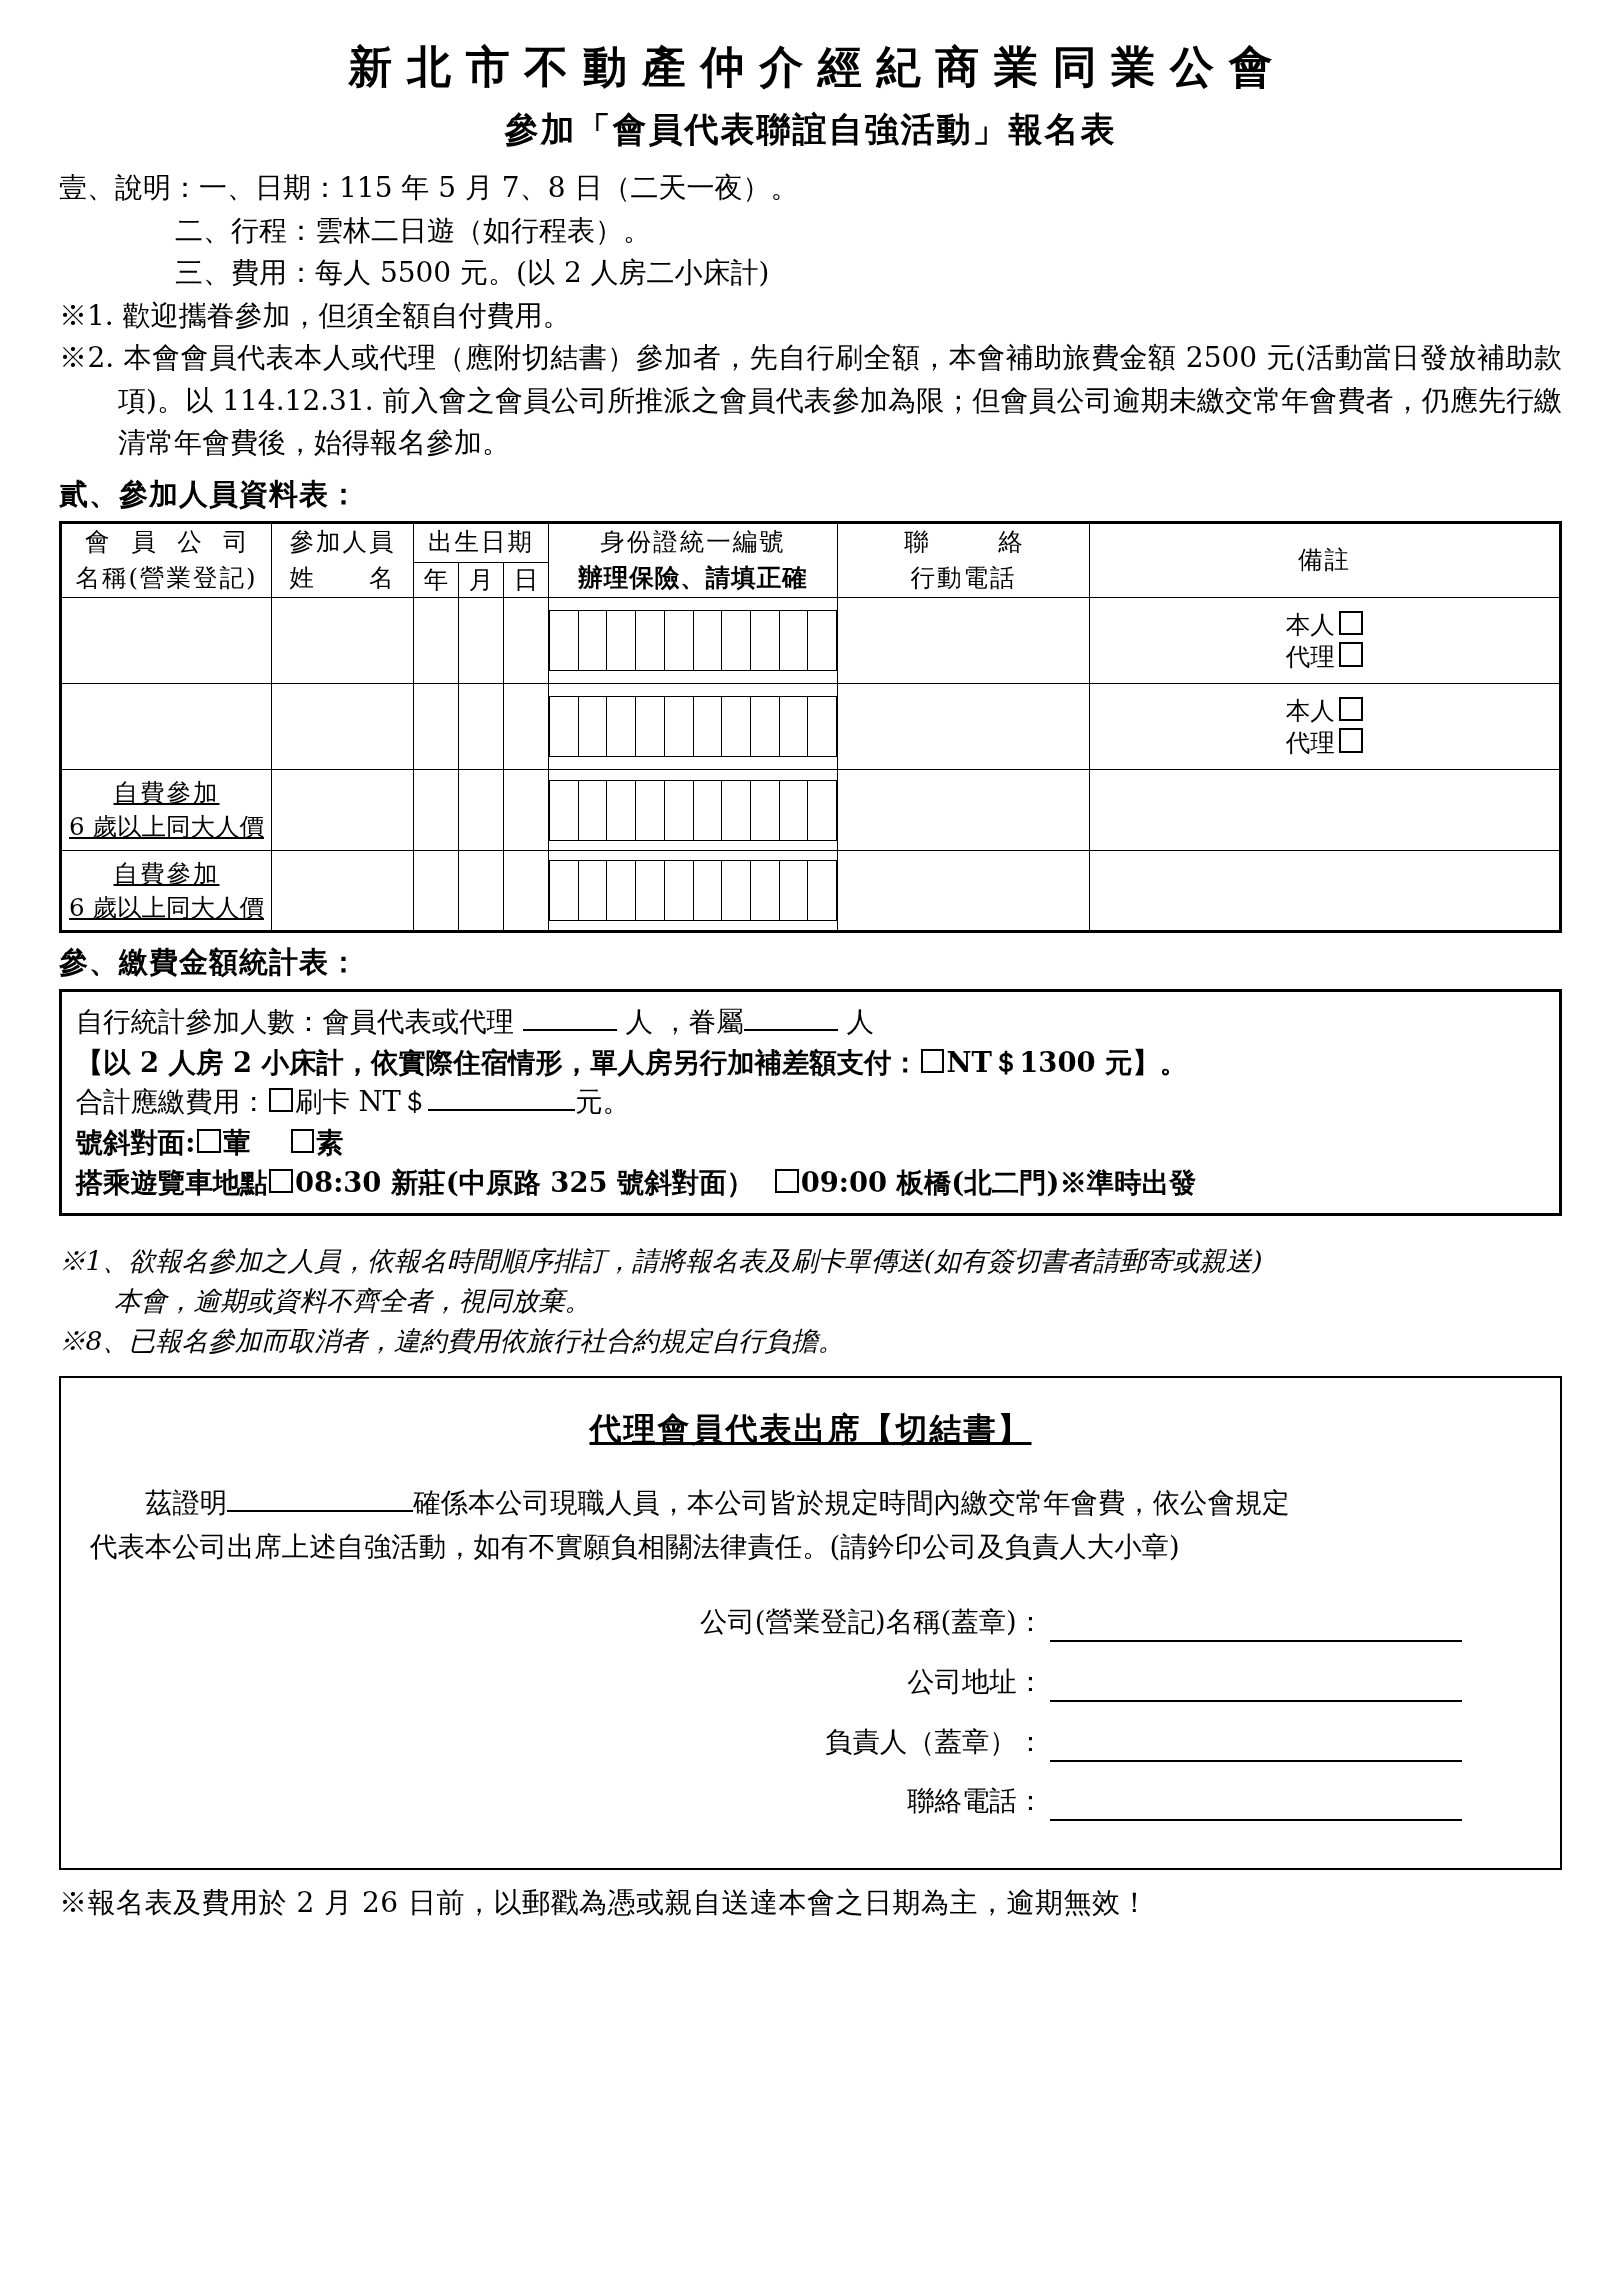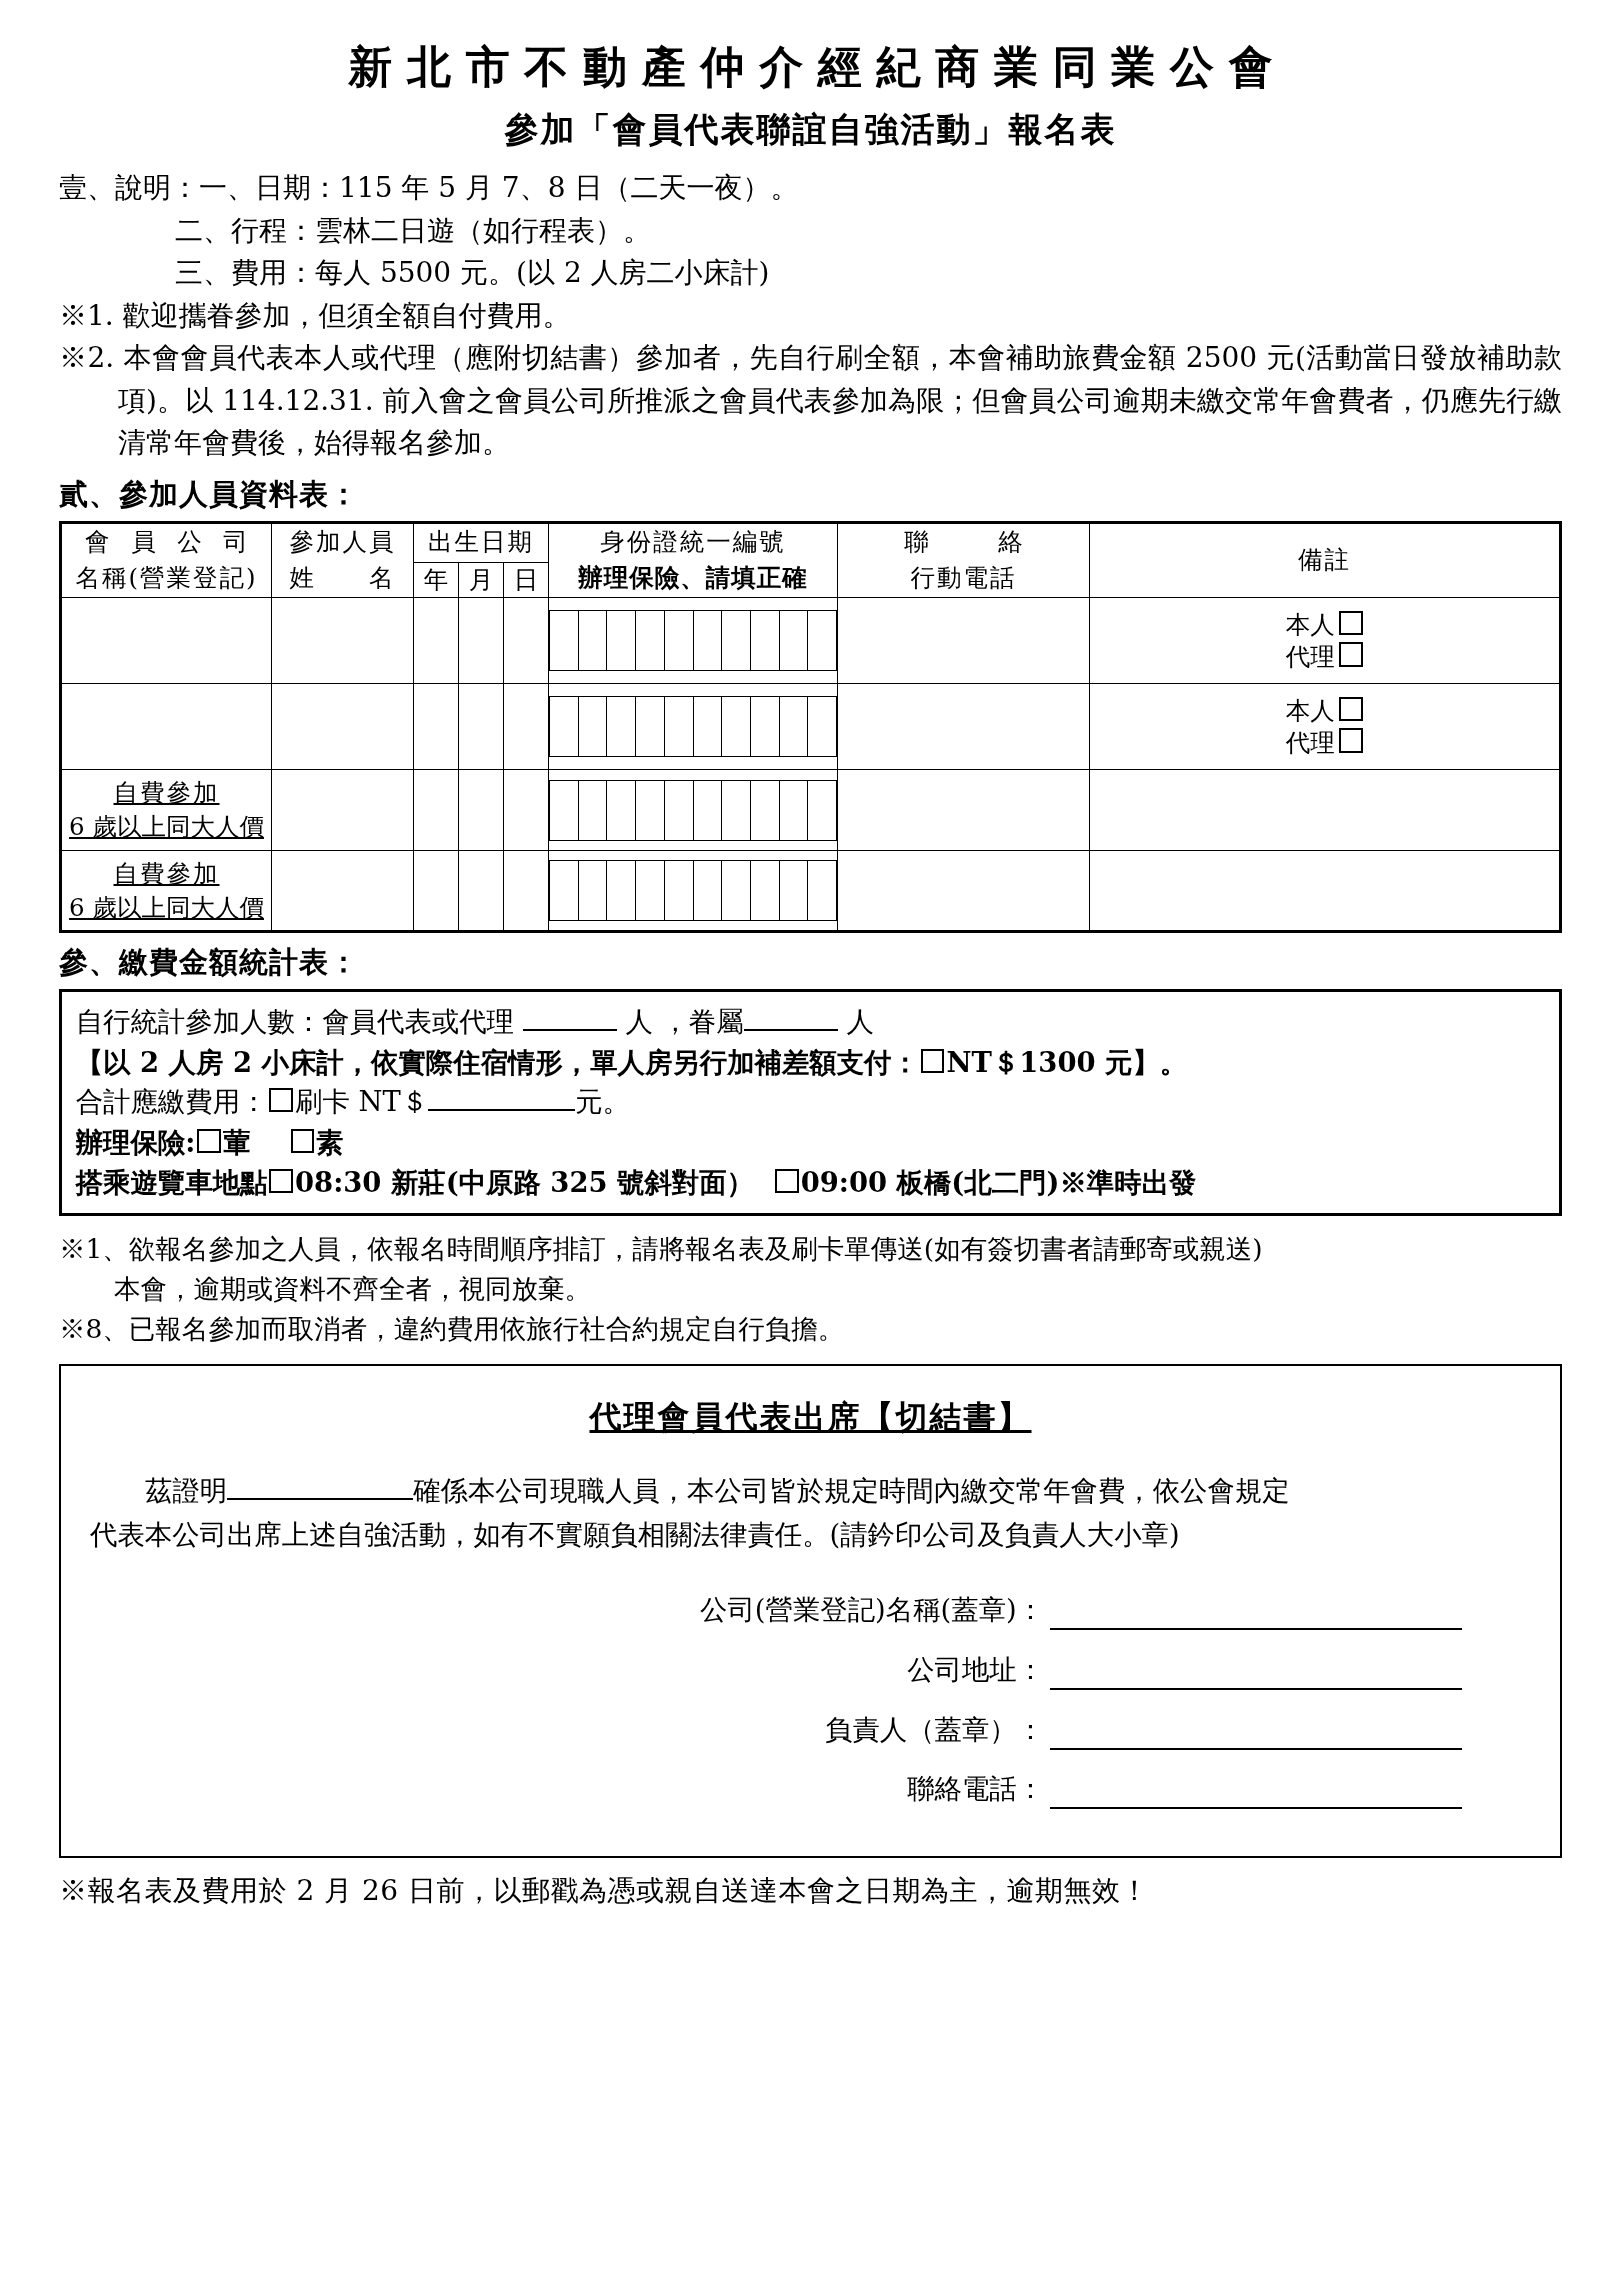--- a/index.html
+++ b/index.html
@@ -186,21 +186,21 @@
     margin-left: 5.9px;
     height: 29px;
   }
   .footnote {
     font-size: 28px;
     font-weight: normal;
     margin-top: 13.7px;
     letter-spacing: 0.5px;
     white-space: nowrap;
   }
-  .tail-notes { font-size: 26.5px; line-height: 1.5; margin-top: 13px; }
+  .tail-notes { font-size: 26.5px; line-height: 1.5; margin-top: 25px; font-style: italic; }
   .tail-notes .hang3 {
     display: block;
     padding-left: 55px;
     text-indent: -55px;
   }
   .tail-notes .sub { padding-left: 55px; }
 </style>
 </head>
 <body>
 
@@ -380,21 +380,21 @@
       <span>人 ，眷屬</span><span class="ul-s"></span>
       <span>人</span>
     </div>
     <div class="feeline b">
       <span>【以 2 人房 2 小床計，依實際住宿情形，單人房另行加補差額支付：</span><span class="cbx2"></span><span>NT＄1300 元】。</span>
     </div>
     <div class="feeline">
       <span>合計應繳費用：</span><span class="cbx2"></span><span>刷卡 NT＄</span><span class="ul-m"></span><span>元。</span>
     </div>
     <div class="feeline b">
-      <span>辦理保險:</span><span class="cbx2"></span><span>葷</span>
+      <span>號斜對面:</span><span class="cbx2"></span><span>葷</span>
       &nbsp;&nbsp;&nbsp;<span class="cbx2"></span><span>素</span>
     </div>
     <div class="feeline b">
       <span>搭乘遊覽車地點</span><span class="cbx2"></span><span>08:30 新莊(中原路 325 號斜對面）</span>
       &nbsp;<span class="cbx2"></span><span>09:00 板橋(北二門)</span><span>※準時出發</span>
     </div>
   </div>
 
   <div class="tail-notes">
     <div class="hang3">※1、欲報名參加之人員，依報名時間順序排訂，請將報名表及刷卡單傳送(如有簽切書者請郵寄或親送)</div>

